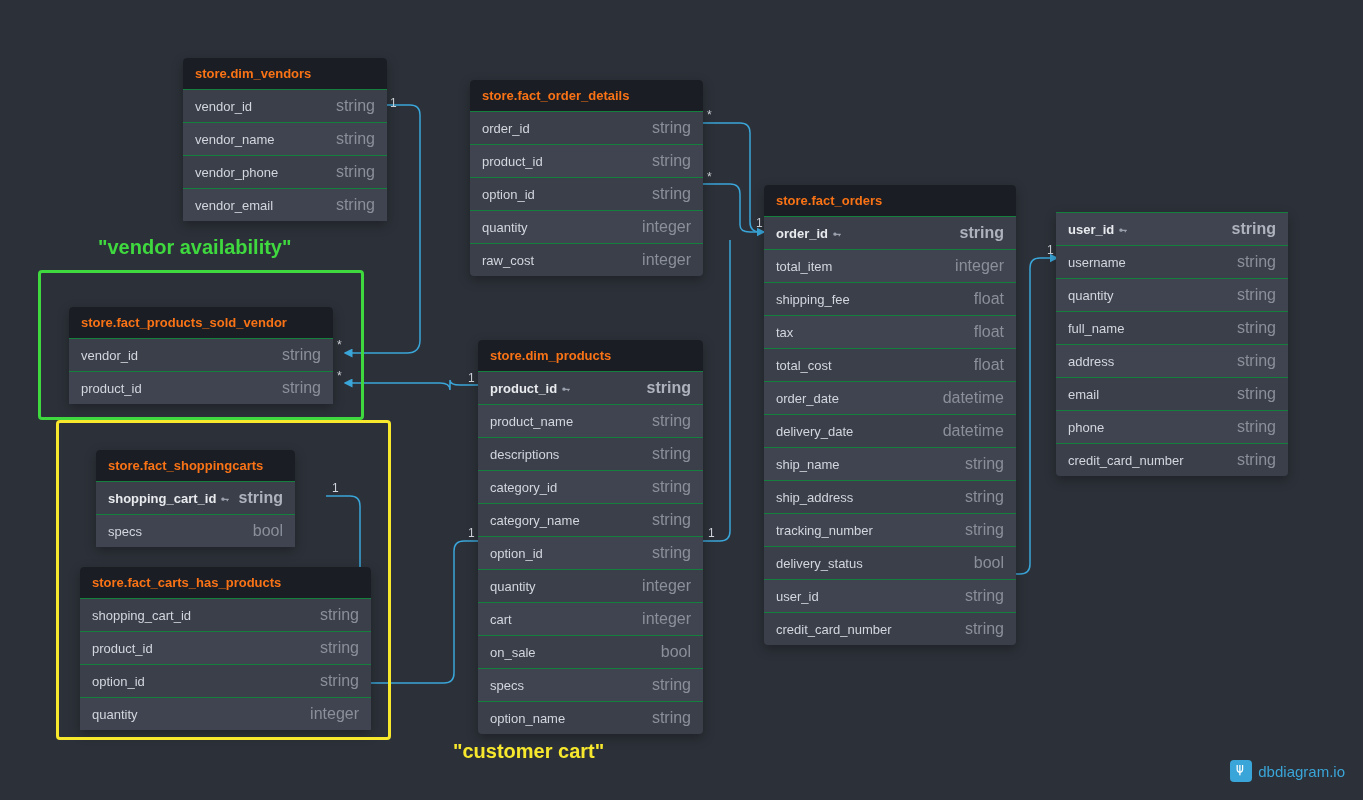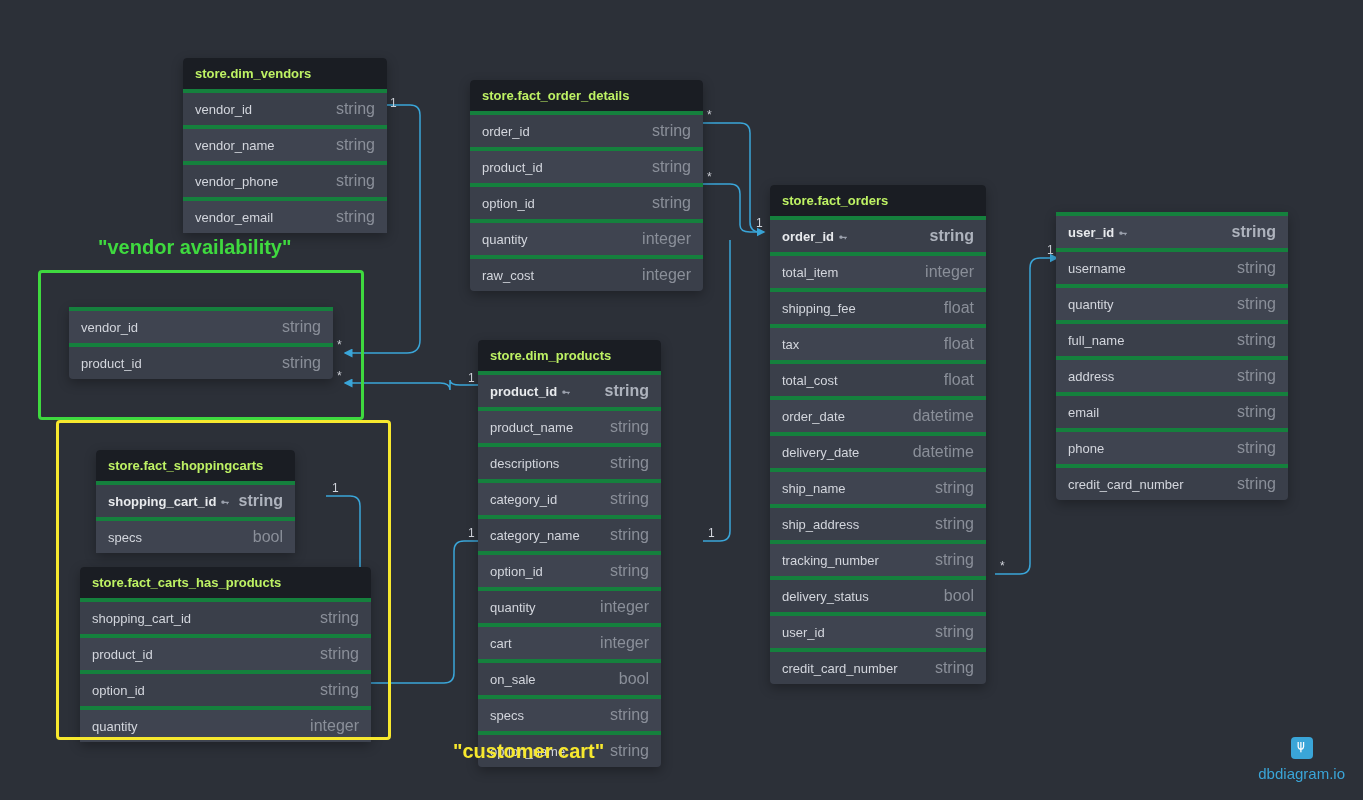--- a/index.html
+++ b/index.html
@@ -13,32 +13,32 @@
   }
   .table {
     position: absolute;
     background: #3a3f4a;
     border-radius: 4px;
     box-shadow: 0 4px 12px rgba(0,0,0,0.3);
     font-size: 13px;
   }
   .table-header {
     background: #1a1d23;
-    color: #bef264;
+    color: #f97316;
     font-weight: 700;
     padding: 8px 12px;
     border-radius: 4px 4px 0 0;
     font-size: 13px;
   }
   .table-row {
     display: flex;
     justify-content: space-between;
     align-items: center;
     padding: 7px 12px;
-    border-top: 4px solid #15803d;
+    border-top: 1px solid #15803d;
     min-height: 30px;
   }
   .table-row:nth-child(odd) { background: #3f4450; }
   .col-name {
     color: #d3d6dd;
     font-size: 13px;
     display: flex;
     align-items: center;
     gap: 4px;
   }
@@ -94,21 +94,20 @@
   .logo {
     position: absolute;
     right: 18px;
     bottom: 18px;
     display: flex;
     align-items: center;
     gap: 6px;
     color: #3aa5d8;
     font-size: 15px;
     font-weight: 400;
-    flex-direction: column;
   }
   .logo-icon {
     width: 22px; height: 22px;
     background: #3aa5d8;
     border-radius: 4px;
     position: relative;
   }
   .logo-icon::after {
     content: "⋔";
     position: absolute;
@@ -195,21 +194,21 @@
     </div>
     <div class="table-row">
       <span class="col-name">quantity</span>
       <span class="col-type">integer</span>
     </div>
     <div class="table-row">
       <span class="col-name">raw_cost</span>
       <span class="col-type">integer</span>
     </div>
   </div>
-<div class="table" id="t-fact_orders" style="left:764px; top:185px; width:216px;margin-left:6px;">
+<div class="table" id="t-fact_orders" style="left:764px; top:185px; width:252px;">
     <div class="table-header">store.fact_orders</div>
     <div class="table-row">
       <span class="col-name pk">order_id <span class="key-icon"><svg viewBox="0 0 24 24">
             <path fill="#9aa0ac" d="M7 14a4 4 0 1 1 3.87-5H21v3h-2v3h-3v-3h-5.13A4 4 0 0 1 7 14z"></path>
           </svg></span></span>
       <span class="col-type">string</span>
     </div>
     <div class="table-row">
       <span class="col-name">total_item</span>
       <span class="col-type">integer</span>
@@ -289,30 +288,31 @@
     <div class="table-row">
       <span class="col-name">phone</span>
       <span class="col-type">string</span>
     </div>
     <div class="table-row">
       <span class="col-name">credit_card_number</span>
       <span class="col-type">string</span>
     </div>
   </div>
 <div class="table" id="t-fact_products_sold_vendor" style="left:69px; top:307px; width:264px;">
+    <div class="table-header">store.fact_products_sold_vendor</div>
     <div class="table-row">
       <span class="col-name">vendor_id</span>
       <span class="col-type">string</span>
     </div>
     <div class="table-row">
       <span class="col-name">product_id</span>
       <span class="col-type">string</span>
     </div>
   </div>
-<div class="table" id="t-dim_products" style="left:478px; top:340px; width:183px;">
+<div class="table" id="t-dim_products" style="left:478px; top:340px; width:225px;">
     <div class="table-header">store.dim_products</div>
     <div class="table-row">
       <span class="col-name pk">product_id <span class="key-icon"><svg viewBox="0 0 24 24">
             <path fill="#9aa0ac" d="M7 14a4 4 0 1 1 3.87-5H21v3h-2v3h-3v-3h-5.13A4 4 0 0 1 7 14z"></path>
           </svg></span></span>
       <span class="col-type">string</span>
     </div>
     <div class="table-row">
       <span class="col-name">product_name</span>
       <span class="col-type">string</span>

